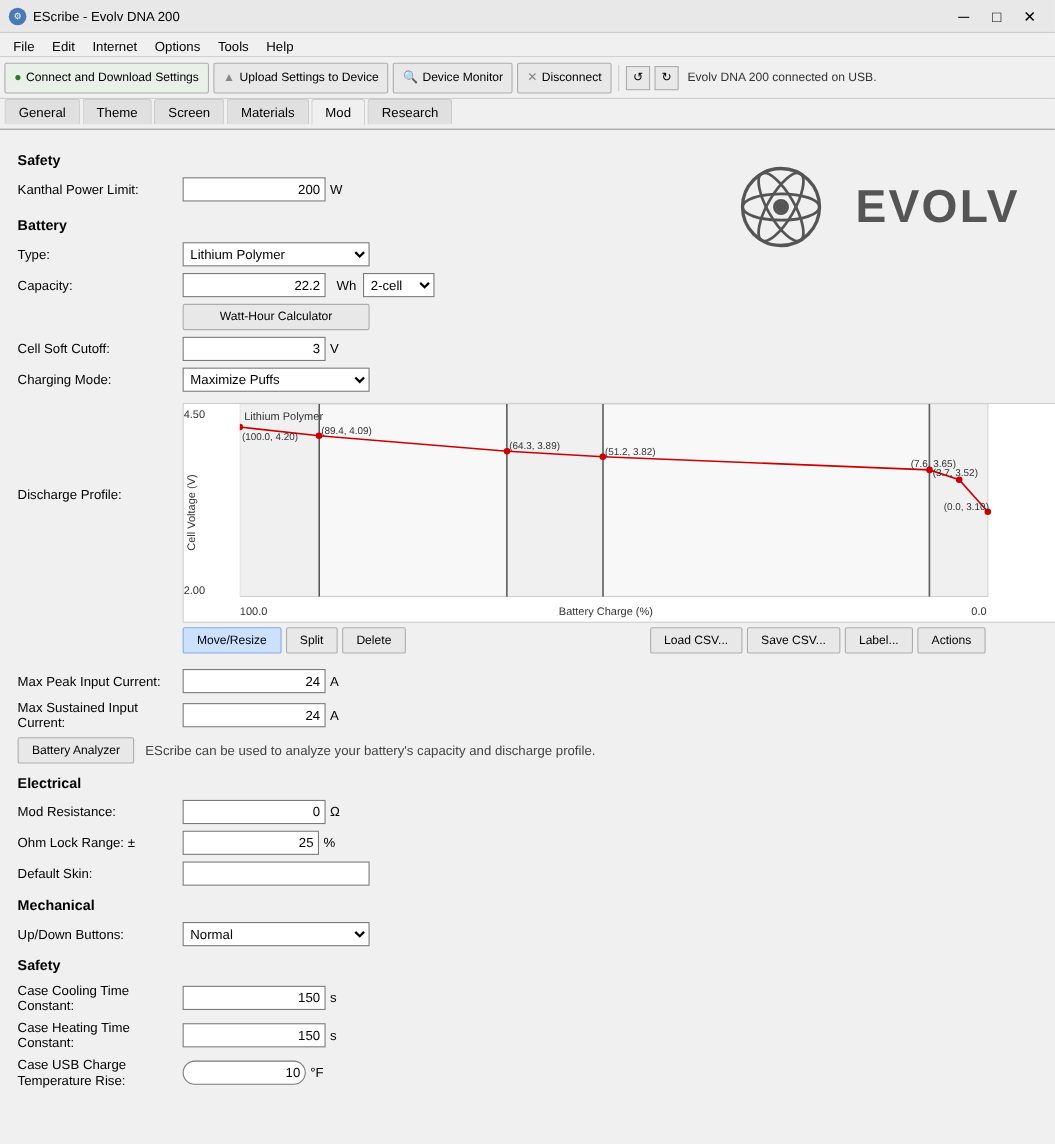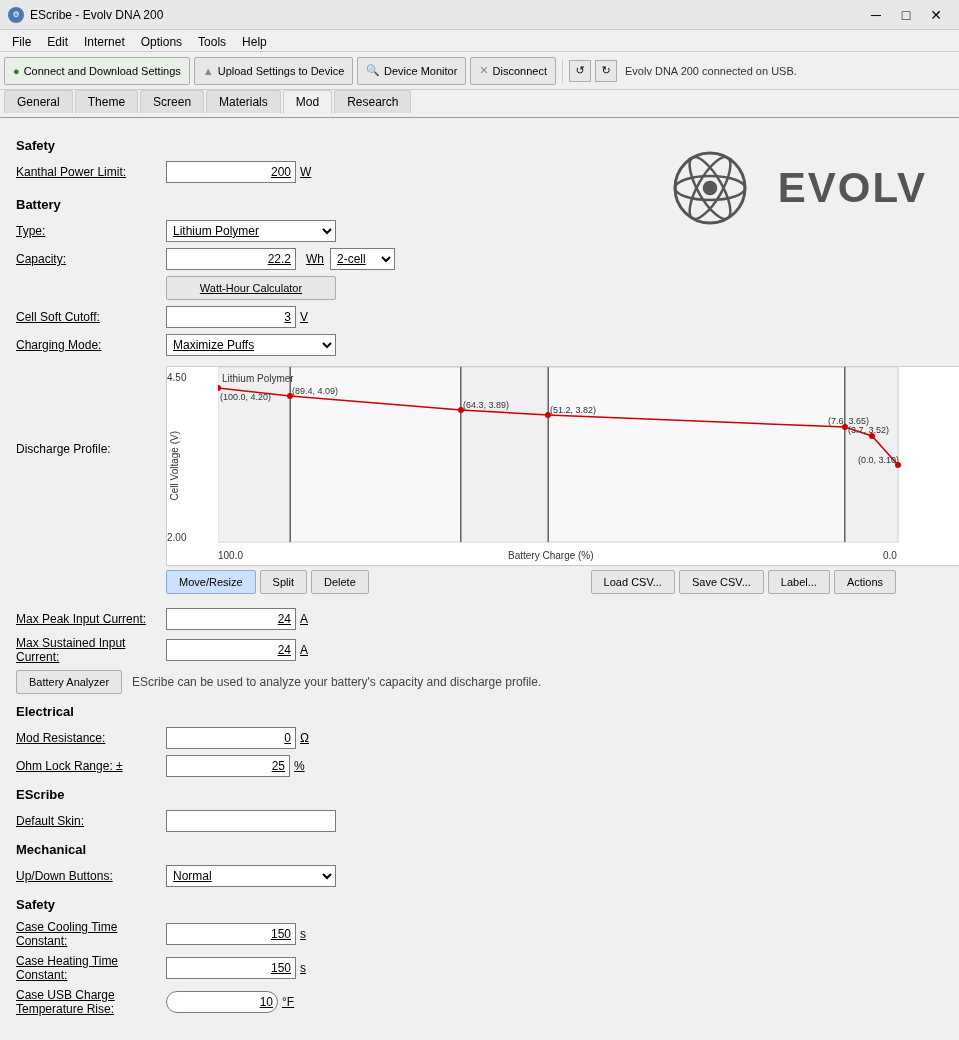--- a/index.html
+++ b/index.html
@@ -34,21 +34,21 @@
     
     
     .main-content::-webkit-scrollbar { width: 16px; }
     .main-content::-webkit-scrollbar-track { background: #f0f0f0; border-left: 1px solid #ccc; }
     .main-content::-webkit-scrollbar-thumb { background: #c0c0c0; border: 1px solid #999; }
     
     
     .section-header { font-size: 13px; font-weight: bold; margin: 10px 0 8px 0; color: #000; }
     
     
-    .form-row { display: flex; align-items: center; margin-bottom: 6px; text-decoration: underline; }
+    .form-row { display: flex; align-items: center; margin-bottom: 6px; }
     .form-label { width: 150px; font-size: 12px; color: #000; flex-shrink: 0; }
     .form-input { height: 22px; border: 1px solid #7a7a7a; background: white; padding: 0 4px; font-size: 12px; }
     .form-input-sm { width: 80px; }
     .form-unit { margin-left: 4px; font-size: 12px; }
     
     
     .form-select { height: 22px; border: 1px solid #7a7a7a; background: white; padding: 0 2px; font-size: 12px; appearance: auto; }
     
     
     .form-btn { height: 24px; padding: 2px 12px; background: #e8e8e8; border: 1px solid #adadad; cursor: pointer; font-size: 11px; border-radius: 2px; }
@@ -280,21 +280,20 @@
       <span class="form-label">Mod Resistance:</span>
       <input class="form-input" type="text" value="0" style="width: 130px; text-align: right;">
       <span class="form-unit">Ω</span>
     </div>
     <div class="form-row">
       <span class="form-label">Ohm Lock Range: ±</span>
       <input class="form-input" type="text" value="25" style="width: 124px; text-align: right;">
       <span class="form-unit">%</span>
     </div>
 
-    <div class="section-header" style="margin-top:10px;">EScribe</div>
     <div class="form-row">
       <span class="form-label">Default Skin:</span>
       <input class="form-input" type="text" value="" style="width: 170px;">
     </div>
 
     <div class="section-header" style="margin-top:10px;">Mechanical</div>
     <div class="form-row">
       <span class="form-label">Up/Down Buttons:</span>
       <select class="form-select" style="width:170px;">
         <option>Normal</option>

